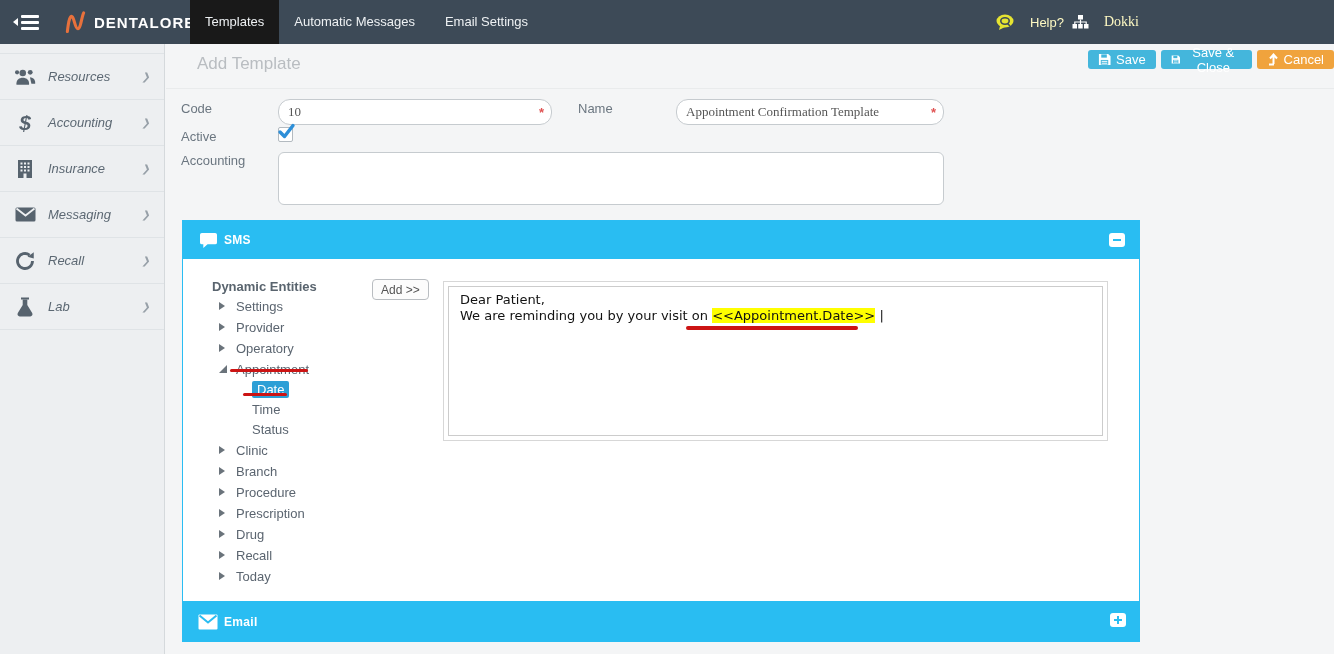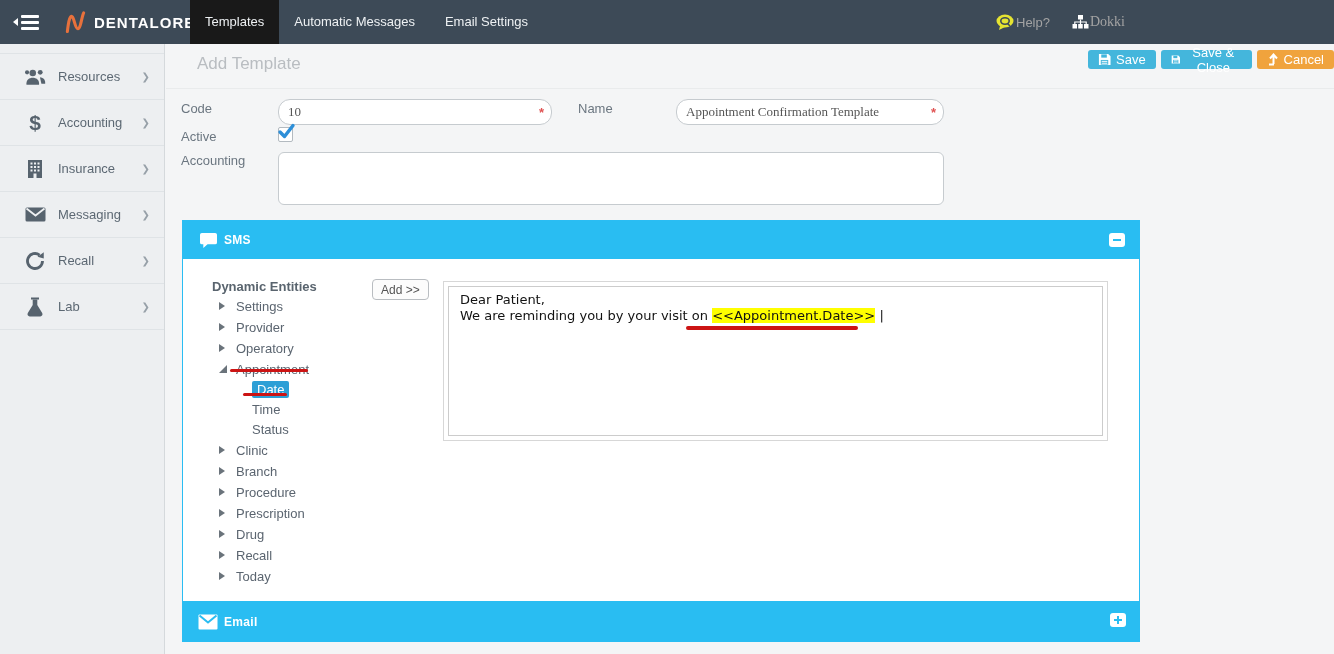--- a/index.html
+++ b/index.html
@@ -10,31 +10,31 @@
   .navbar { position:absolute; top:0; left:0; width:1334px; height:44px; background:#3d4a57; z-index:50; }
   .hamburger { position:absolute; left:13px; top:11px; width:30px; height:22px; cursor:pointer; display:flex; align-items:center; }
   .caret-left { width:0; height:0; border-top:4px solid transparent; border-bottom:4px solid transparent; border-right:5px solid #fff; margin-right:3px; }
   .bars { display:flex; flex-direction:column; gap:3px; }
   .bars span { display:block; width:18px; height:3px; background:#fff; border-radius:1px; }
   .brand { position:absolute; left:64px; top:0; height:44px; display:flex; align-items:center; gap:7px; }
   .brand-text { color:#fff; font-size:15px; font-weight:bold; letter-spacing:1px; }
   .nav-tabs { position:absolute; left:190px; top:0; height:48px; display:flex; }
   .nav-tab { height:44px; line-height:44px; padding:0 15px; font-size:13px; color:#eef1f3; cursor:pointer; }
   .nav-tab.active { background:#191919; }
-  .nav-right-item { position:absolute; top:0; height:44px; display:flex; align-items:center; gap:1px; color:#a3a3a3; font-size:13px; cursor:pointer; }
+  .nav-right-item { position:absolute; top:0; height:44px; display:flex; align-items:center; gap:15px; color:#fef9c3; font-size:13px; cursor:pointer; }
   .help-item { left:996px; }
   .dokki-item { left:1072px; }
   .dokki-label { font-family:"Liberation Serif", serif; font-size:14px; }
   .user-item { left:1156px; }
   .user-item .chev { margin-left:12px; }
 
   
   .sidebar { position:absolute; top:44px; left:0; width:165px; height:610px; background:#edeff1; border-right:1px solid #d5d9dc; z-index:40; }
   .sidebar-spacer { height:10px; border-bottom:1px solid #dfe3e6; }
-  .side-item { height:46px; display:flex; align-items:center; border-bottom:1px solid #dfe3e6; cursor:pointer; padding-left:22px; }
+  .side-item { height:46px; display:flex; align-items:center; border-bottom:1px solid #dfe3e6; cursor:pointer; padding-left:12px;font-style:italic; }
   .side-icon { width:26px; display:flex; justify-content:center; align-items:center; color:#57636e; }
   .side-icon svg { fill:#57636e; }
   .side-label { margin-left:10px; font-size:13px; color:#5c6873; flex:1; }
   .side-chev { margin-right:14px; color:#97a0a8; font-size:10px; }
   .side-chev::after { content:"❯"; }
   .dollar { font-size:21px; font-weight:bold; color:#57636e; font-family:"Liberation Sans",sans-serif; }
 
   
   .content-header-line { position:absolute; left:166px; top:88px; width:1168px; height:1px; background:#e9ebec; }
   .page-title { position:absolute; left:181px; top:54px; font-size:17px; color:#b9bdc1;margin-left:16px; }

